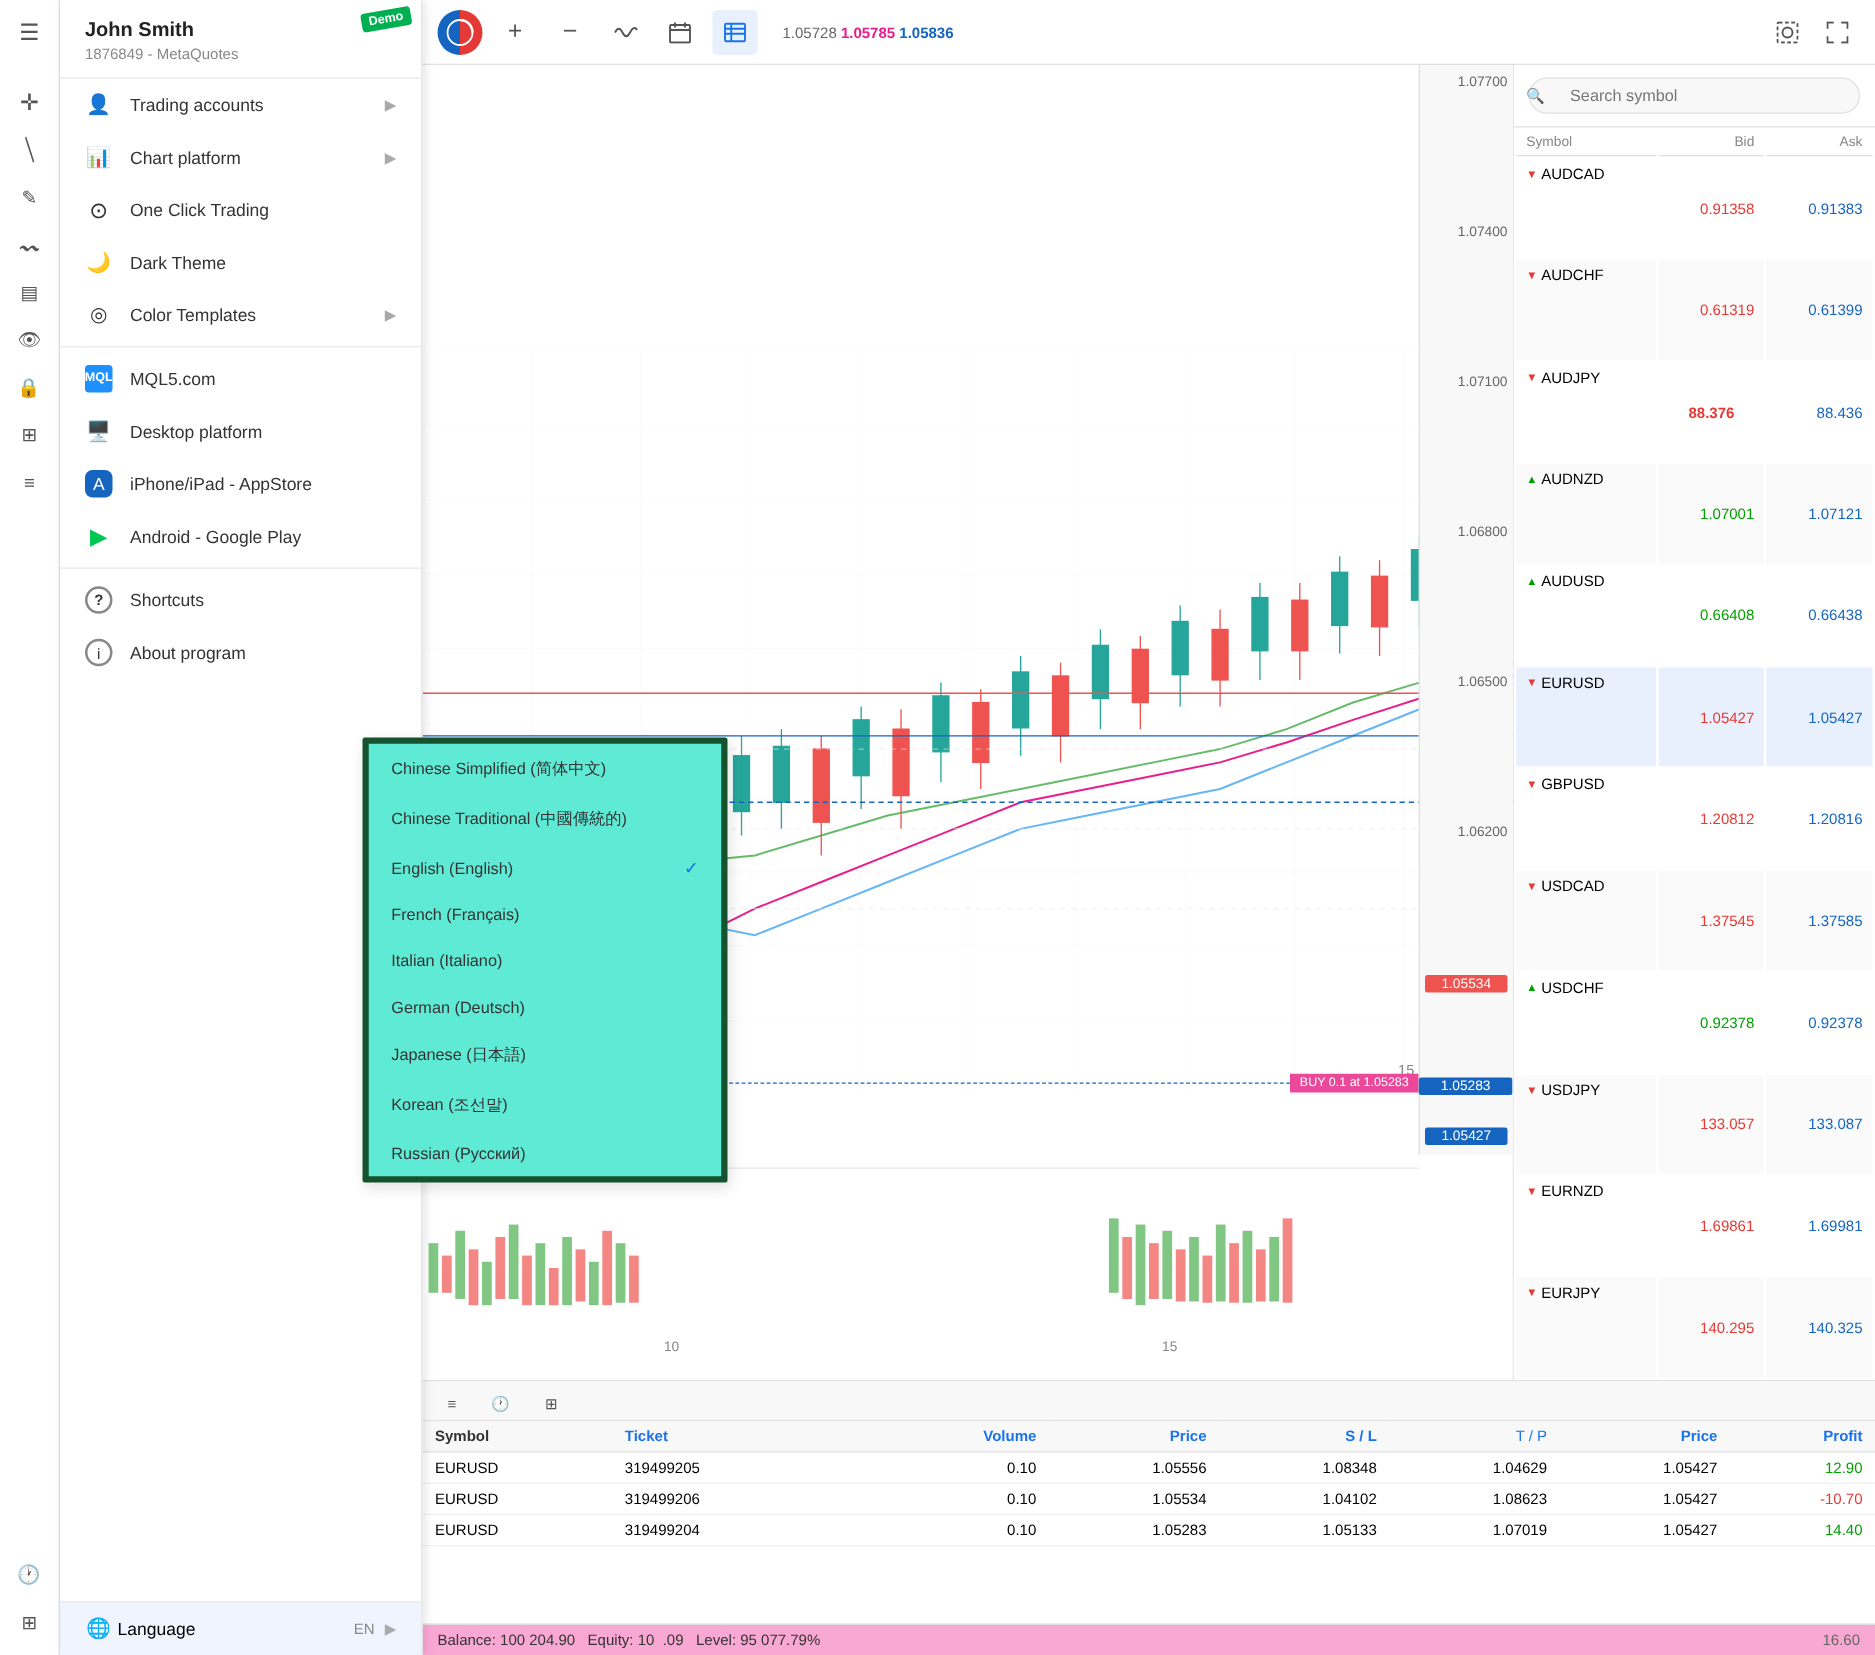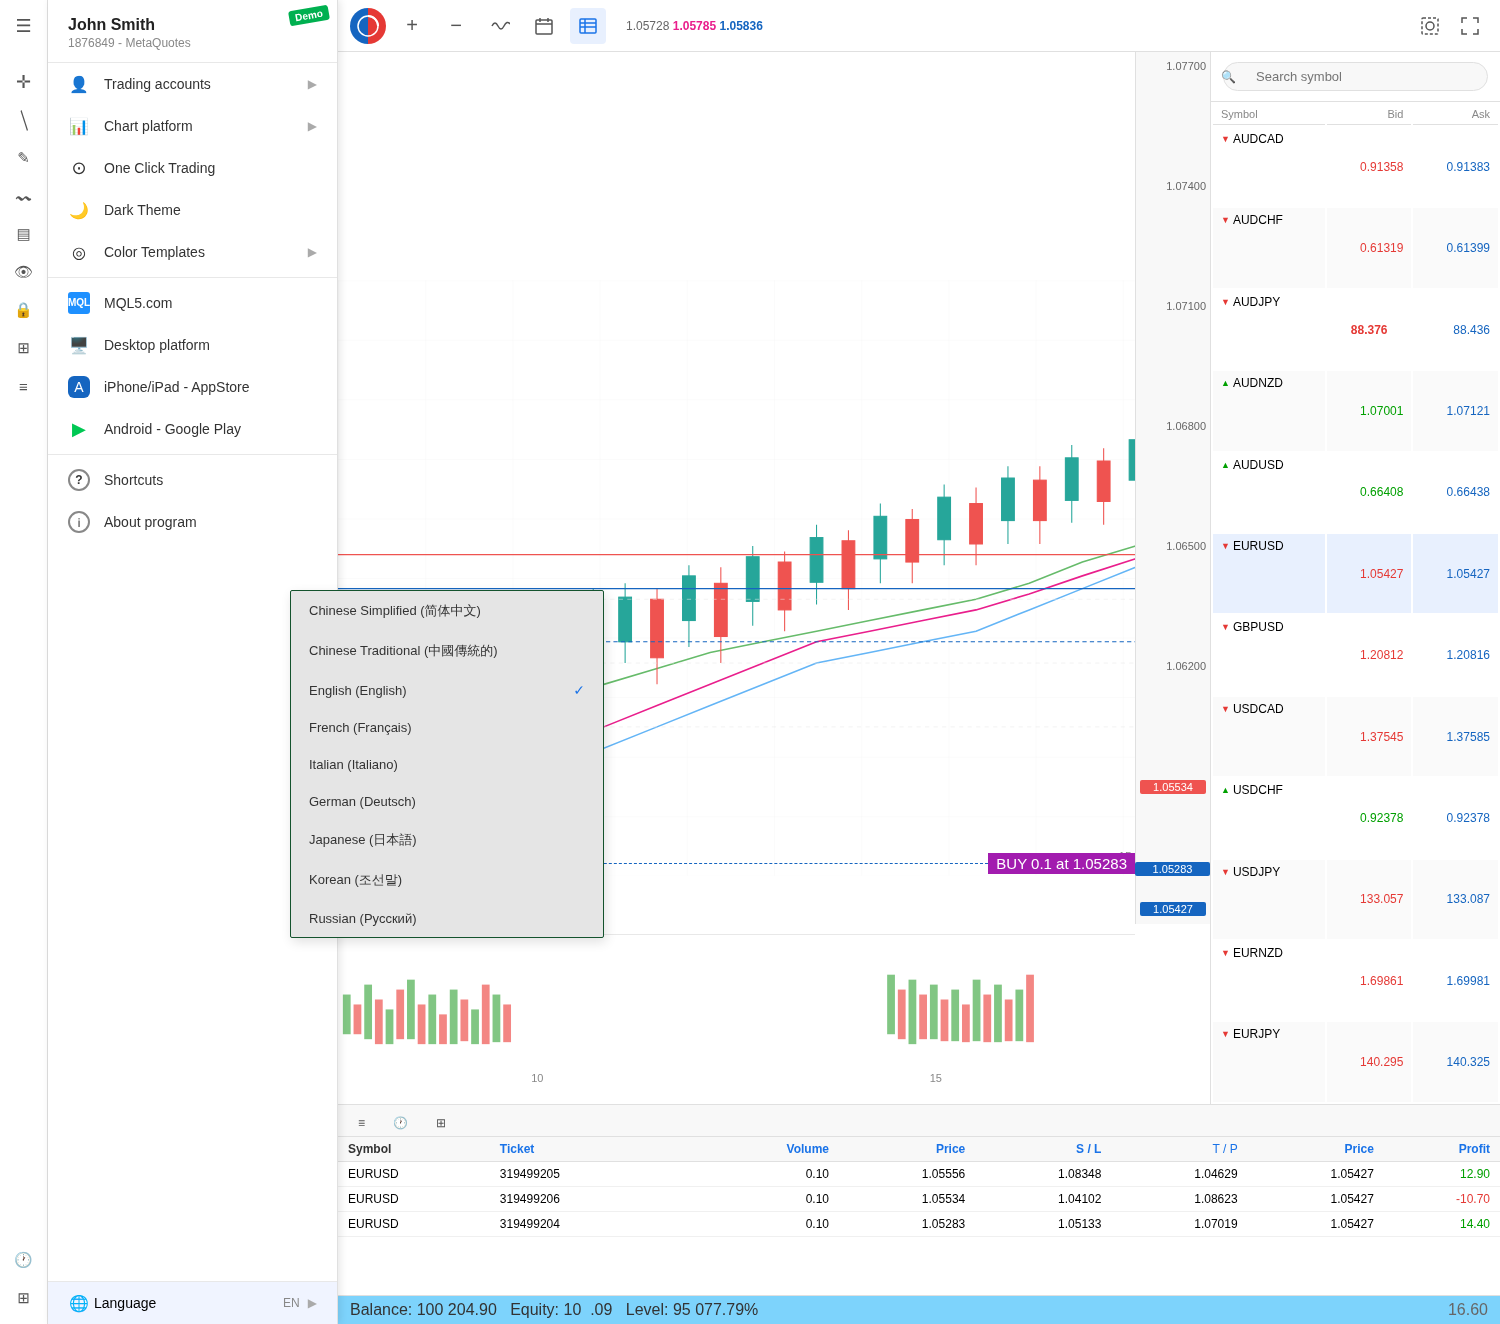--- a/index.html
+++ b/index.html
@@ -17,21 +17,21 @@
     .menu-item { display: flex; align-items: center; padding: 10px 20px; cursor: pointer; color: #333; gap: 14px; position: relative; }
     .menu-item-icon { width: 22px; height: 22px; display: flex; align-items: center; justify-content: center; font-size: 16px; flex-shrink: 0; }
     .menu-item-label { flex: 1; font-size: 14px; }
     .menu-item-arrow { color: #aaa; font-size: 12px; }
     .menu-item-en { font-size: 12px; color: #888; margin-right: 4px; }
     .menu-item-lang { display: flex; align-items: center; gap: 4px; padding: 10px 20px; cursor: pointer; background: #f0f4ff; border-top: 1px solid #e8e8e8; }
     .menu-separator { height: 1px; background: #e8e8e8; margin: 4px 0; }
     .demo-badge { background: #00b050; color: white; font-size: 10px; font-weight: bold; padding: 2px 6px; border-radius: 3px; position: absolute; top: 8px; right: 8px; transform: rotate(-10deg); }
 
     
-    .lang-submenu { position: absolute; left: 290px; top: 590px; width: 314px; background: #e5e5e5; border: 1px solid #14532d; box-shadow: 2px 4px 12px rgba(0,0,0,0.12); z-index: 200; border-radius: 2px; }
+    .lang-submenu { position: absolute; left: 290px; top: 590px; width: 292px; background: #5eead4; border: 5px solid #14532d; box-shadow: 2px 4px 12px rgba(0,0,0,0.12); z-index: 200; border-radius: 2px; }
     .lang-item { display: flex; align-items: center; padding: 11px 18px; cursor: pointer; font-size: 13px; color: #333; justify-content: space-between; }
     .lang-item.selected { color: #333; }
     .lang-check { color: #1a73e8; font-size: 14px; }
 
     
     .toolbar { height: 52px; background: #fff; border-bottom: 1px solid #e0e0e0; display: flex; align-items: center; padding: 0 12px; gap: 8px; position: relative; }
     .toolbar-logo { width: 36px; height: 36px; border-radius: 50%; background: linear-gradient(135deg, #1565c0, #e53935); display: flex; align-items: center; justify-content: center; color: white; font-weight: bold; font-size: 14px; }
     .toolbar-btn { width: 36px; height: 36px; display: flex; align-items: center; justify-content: center; cursor: pointer; border-radius: 4px; color: #555; font-size: 18px; border: none; background: none; }
     .toolbar-btn.active { background: #e8f0fe; color: #1a73e8; }
     .price-pink { color: #e91e8c; font-weight: 600; }
@@ -330,21 +330,21 @@
           <line x1="0" y1="420" x2="820" y2="420" stroke="#e8e8e8" stroke-width="0.5" stroke-dasharray="4 4"></line>
 
           <line x1="0" y1="258" x2="820" y2="258" stroke="#ef5350" stroke-width="1"></line>
           <line x1="0" y1="290" x2="820" y2="290" stroke="#1565c0" stroke-width="1"></line>
           <line x1="0" y1="340" x2="820" y2="340" stroke="#1565c0" stroke-width="1" stroke-dasharray="4 3"></line>
         </svg>
 
         
         <div style="position:absolute; bottom:230px; left:0; right:75px; display:flex; align-items:center;">
           <div style="flex:1; border-top:1px dashed #1565c0;"></div>
-          <div style="background:#a21caf;color:white;font-size:15px;padding:2px 8px;">BUY 0.1 at 1.05283</div>
+          <div style="background:#ec4899;color:white;font-size:10px;padding:2px 8px;">BUY 0.1 at 1.05283</div>
         </div>
 
         
         <div style="position:absolute; right:0; top:0; width:75px; background:#f8f8f8; border-left:1px solid #e0e0e0; height:calc(100% - 180px); display:flex; flex-direction:column; justify-content:space-between; padding:8px 4px 8px;">
           <div style="text-align:right; font-size:11px; color:#666;">1.07700</div>
           <div style="text-align:right; font-size:11px; color:#666;">1.07400</div>
           <div style="text-align:right; font-size:11px; color:#666;">1.07100</div>
           <div style="text-align:right; font-size:11px; color:#666;">1.06800</div>
           <div style="text-align:right; font-size:11px; color:#666;">1.06500</div>
           <div style="text-align:right; font-size:11px; color:#666;">1.06200</div>
@@ -568,21 +568,21 @@
     <td style="padding:5px 10px; text-align:right;">1.05283</td>
     <td style="padding:5px 10px; text-align:right;">1.05133</td>
     <td style="padding:5px 10px; text-align:right;">1.07019</td>
     <td style="padding:5px 10px; text-align:right;">1.05427</td>
     <td style="padding:5px 10px; text-align:right; color:#00a000; font-weight:500;">14.40</td>
   </tr>
             </tbody>
         </table>
       </div>
 
-      <div style="background:#7dd3fc; padding:5px 12px; font-size:16px; color:#333; border-top:1px solid #e0e0e0; display:flex; align-items:center;">
+      <div style="background:#f9a8d4; padding:5px 12px; font-size:12px; color:#333; border-top:1px solid #e0e0e0; display:flex; align-items:center;">
         <span>Balance: 100 204.90 &nbsp; Equity: 10</span>
         <span>&nbsp;&nbsp;.09 &nbsp; Level: 95 077.79%</span>
         <span style="margin-left:auto; color:#666;">16.60</span>
       </div>
     </div>
 
   </div>
 
 </div>
 

